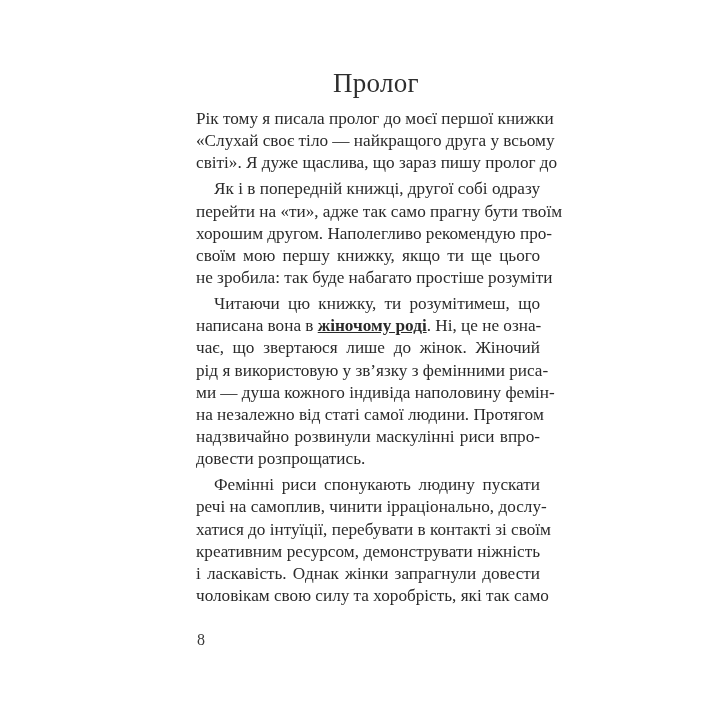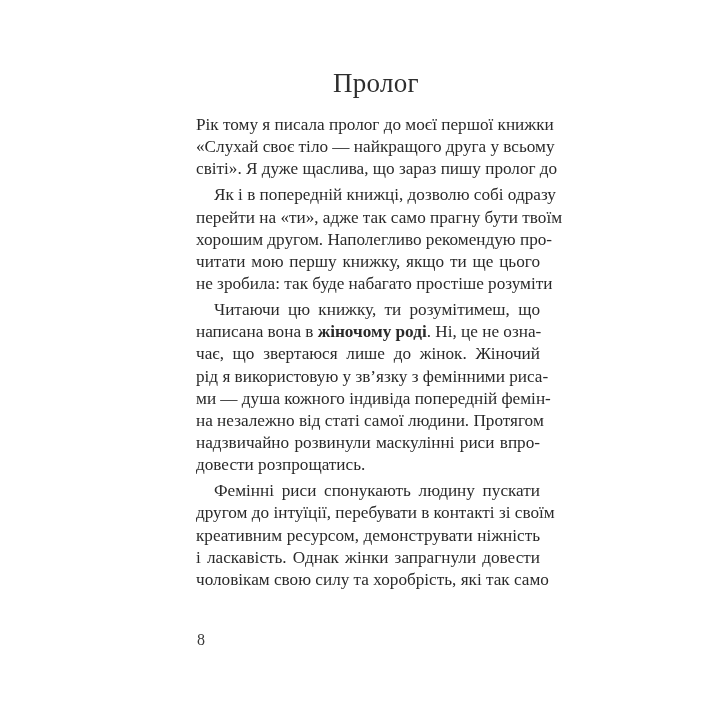--- a/index.html
+++ b/index.html
@@ -27,21 +27,21 @@
       left: 16px;
       width: 720px;
       text-align: center;
       font-size: 27px;
       color: #2e2e2e;
       letter-spacing: 0.3px;
     }
     .body-text {
       position: absolute;
       left: 196px;
-      top: 114px;
+      top: 108px;
       width: 344px;
       font-size: 17.2px;
       line-height: 22.15px;
     }
     .line {
       display: block;
       white-space: nowrap;
       text-align: justify;
       text-align-last: justify;
       height: 22.15px;
@@ -50,20 +50,21 @@
       text-align-last: left;
     }
     .line.indent {
       padding-left: 18px;
     }
     .para-gap {
       height: 4px;
     }
     .bold {
       font-weight: bold;
+      text-decoration: underline;
     }
     .page-number {
       position: absolute;
       left: 197px;
       top: 631px;
       font-size: 16px;
       color: #3a3a3a;
     }
   </style>
 </head>
@@ -75,43 +76,44 @@
   <div class="body-text">
 
     <div>
       <span class="line">Рік тому я писала пролог до моєї першої книжки</span>
       <span class="line">«Слухай своє тіло — найкращого друга у всьому</span>
       <span class="line">світі». Я дуже щаслива, що зараз пишу пролог до</span>
     </div>
     <div class="para-gap"></div>
 
     <div>
-      <span class="line indent">Як і в попередній книжці, дозволю собі одразу</span>
+      <span class="line indent">Як і в попередній книжці, другої собі одразу</span>
       <span class="line">перейти на «ти», адже так само прагну бути твоїм</span>
       <span class="line">хорошим другом. Наполегливо рекомендую про-</span>
-      <span class="line">читати мою першу книжку, якщо ти ще цього</span>
+      <span class="line">своїм мою першу книжку, якщо ти ще цього</span>
       <span class="line">не зробила: так буде набагато простіше розуміти</span>
     </div>
     <div class="para-gap"></div>
 
     <div>
       <span class="line indent">Читаючи цю книжку, ти розумітимеш, що</span>
       <span class="line"><span>написана вона в </span><span class="bold">жіночому роді</span><span>. Ні, це не озна-</span></span>
       <span class="line">чає, що звертаюся лише до жінок. Жіночий</span>
       <span class="line">рід я використовую у зв’язку з фемінними риса-</span>
-      <span class="line">ми — душа кожного індивіда попередній фемін-</span>
+      <span class="line">ми — душа кожного індивіда наполовину фемін-</span>
       <span class="line">на незалежно від статі самої людини. Протягом</span>
       <span class="line">надзвичайно розвинули маскулінні риси впро-</span>
       <span class="line last">довести розпрощатись.</span>
     </div>
     <div class="para-gap"></div>
 
     <div>
       <span class="line indent">Фемінні риси спонукають людину пускати</span>
-      <span class="line">другом до інтуїції, перебувати в контакті зі своїм</span>
+      <span class="line">речі на самоплив, чинити ірраціонально, дослу-</span>
+      <span class="line">хатися до інтуїції, перебувати в контакті зі своїм</span>
       <span class="line">креативним ресурсом, демонструвати ніжність</span>
       <span class="line">і ласкавість. Однак жінки запрагнули довести</span>
       <span class="line">чоловікам свою силу та хоробрість, які так само</span>
     </div>
   </div>
 
   <div class="page-number">8</div>
 </div>
 
 </body></html>

